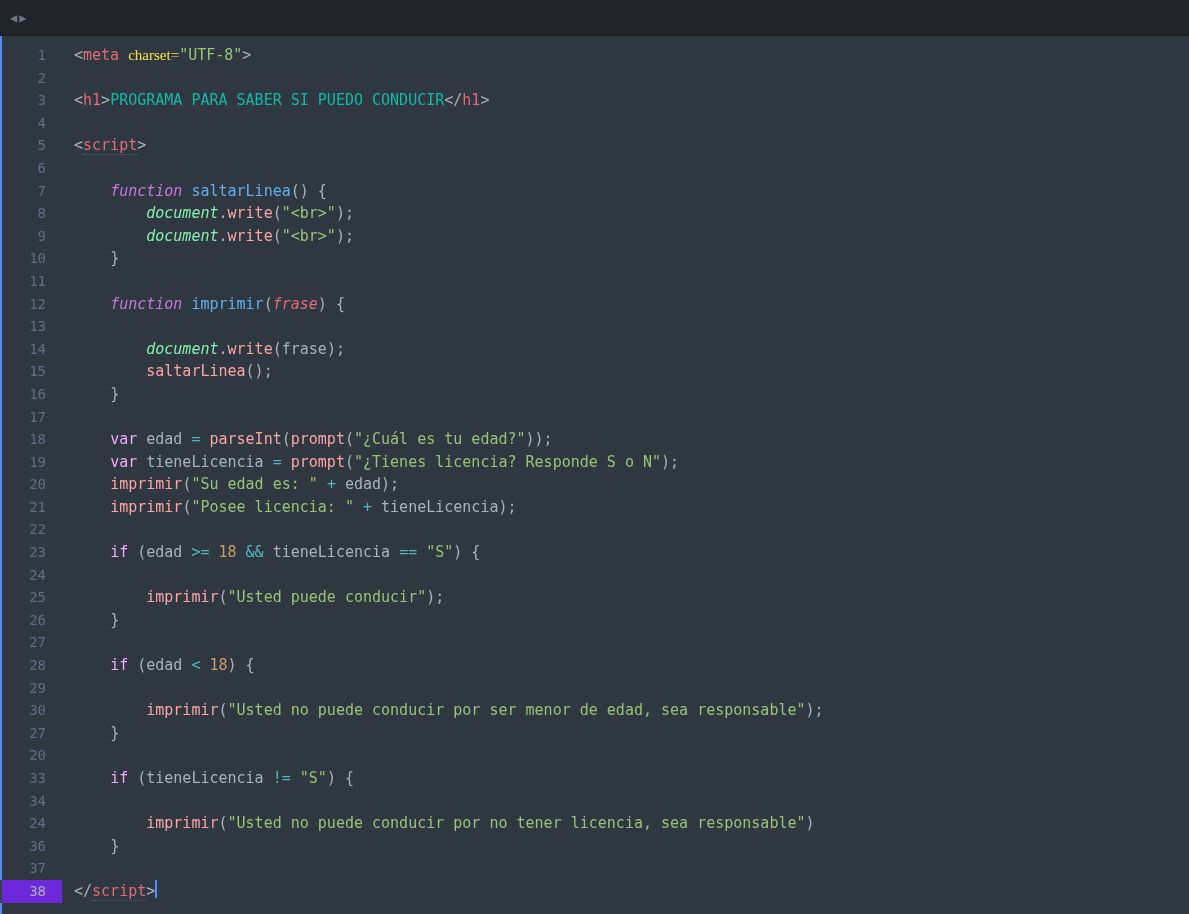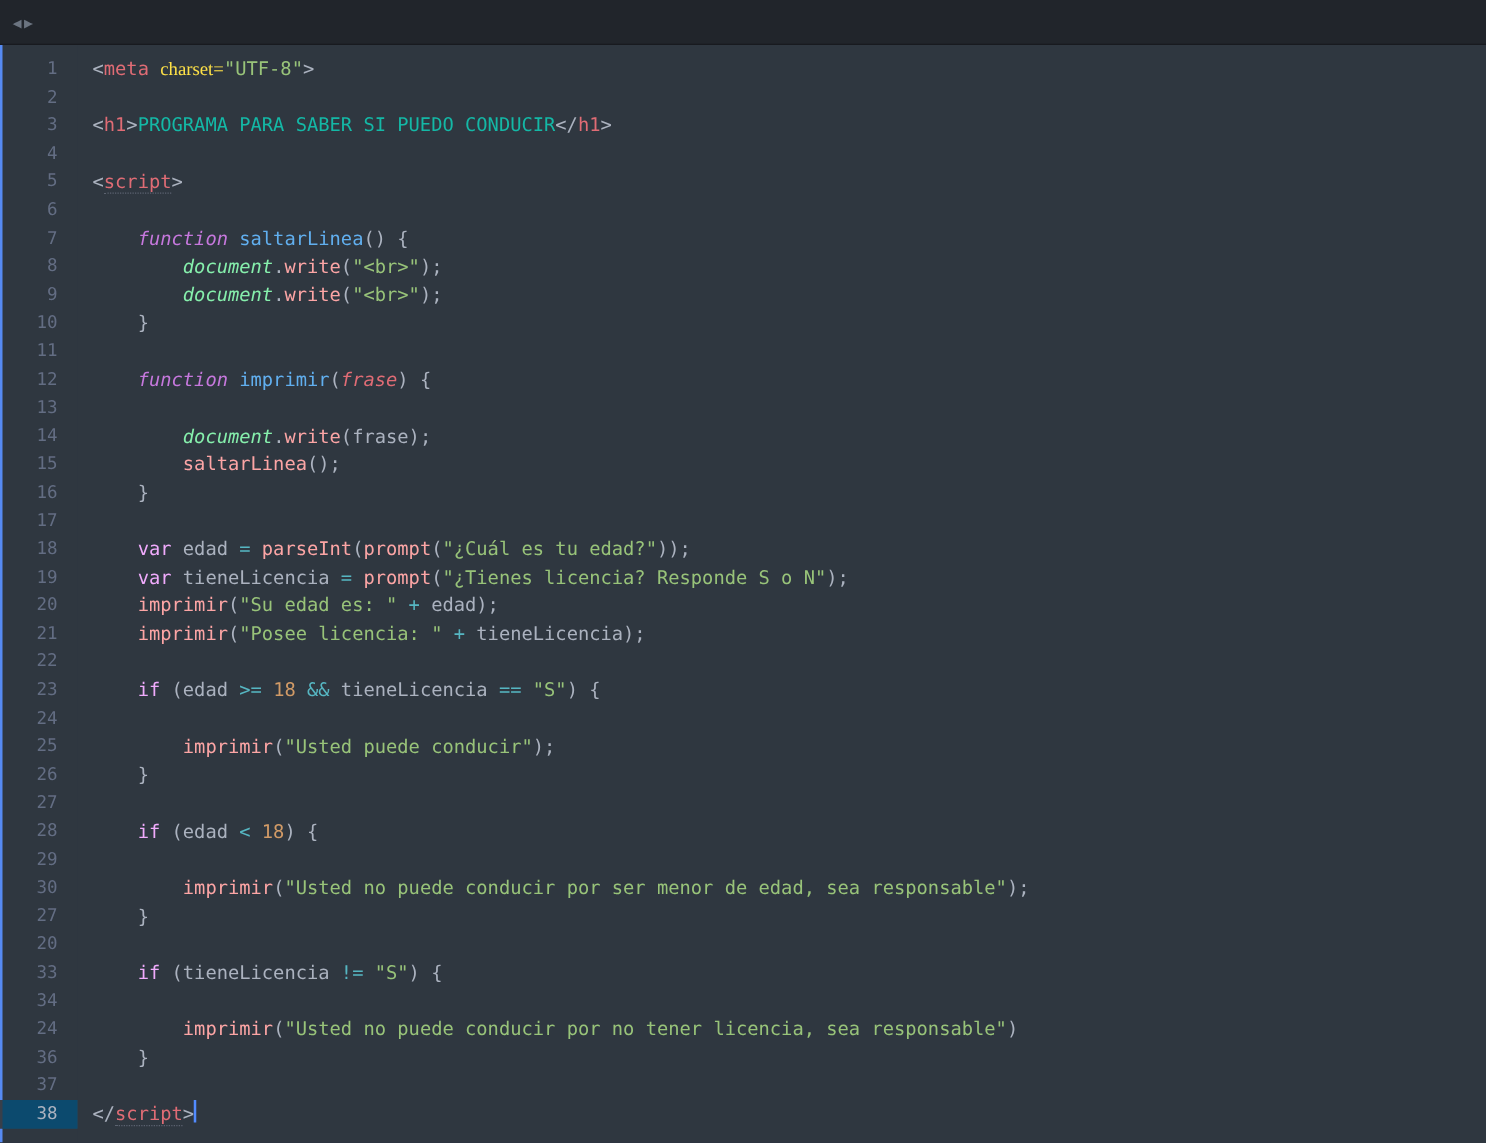--- a/index.html
+++ b/index.html
@@ -66,21 +66,21 @@
     border-left: 2px solid #568af2;
     flex-shrink: 0;
   }
   .gutter .ln {
     height: 22.6px;
     line-height: 22.6px;
     padding-right: 16px;
     font-size: 14px;
   }
   .gutter .ln.active {
-    background: #0c4a6e;
+    background: #6d28d9;
     color: #abb2bf;
   }
   .code {
     flex: 1;
     background: #2f3740;
     padding-top: 8px;
     white-space: pre;
     overflow: hidden;
     position: relative;
   }

